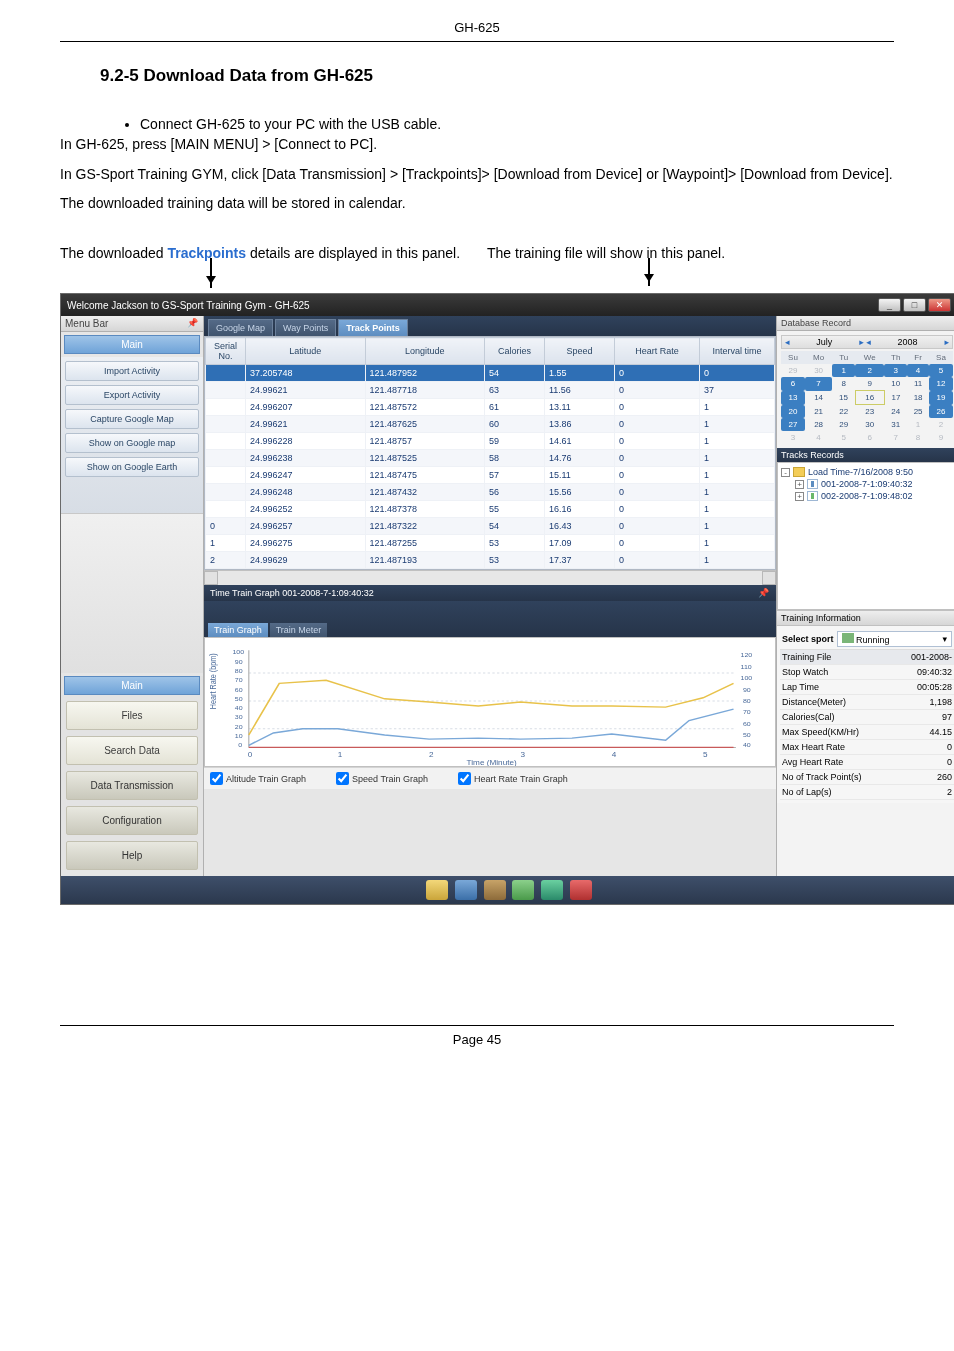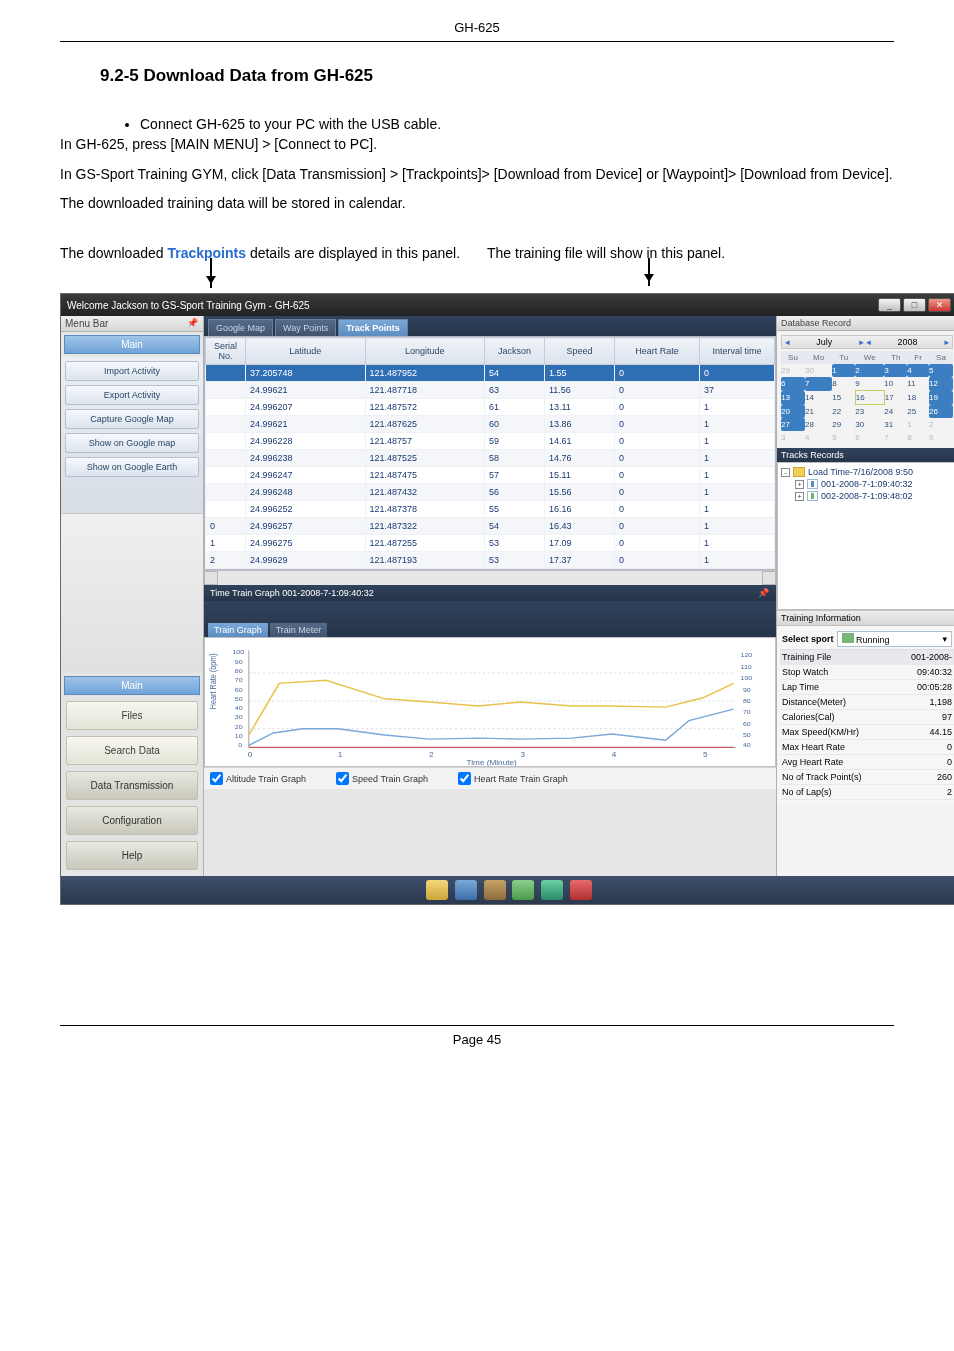--- a/index.html
+++ b/index.html
@@ -71,21 +71,21 @@
   .chk-row label { display: flex; align-items: center; gap: 3px; }
 
   
   .rightpanel { width: 181px; border-left: 1px solid #b0b0b0; background: #f3f3f3; display: flex; flex-direction: column; }
   .rp-head { background: linear-gradient(#eee,#d6d6d6); padding: 2px 4px; border-bottom: 1px solid #b0b0b0; color: #444; font-size: 9px; }
   .calendar { padding: 4px; }
   .cal-head { display: flex; justify-content: space-between; align-items: center; background: linear-gradient(#f0f0f0,#dedede); padding: 1px 3px; font-size: 9px; border: 1px solid #c8c8c8; }
   .cal-head span.nav { color: #2b6dc2; cursor: default; }
   table.cal { width: 100%; border-collapse: collapse; font-size: 8px; margin-top: 2px; }
   table.cal th { background: #e6eaf0; color: #636c7a; padding: 2px 0; font-weight: normal; }
-  table.cal td { padding: 2px 0; color: #31507a; }
+  table.cal td { text-align: center; padding: 2px 0; color: #31507a; }
   table.cal td.gray { color: #b5bac2; }
   table.cal td.sel { background: #3b7fc2; color: #fff; border-radius: 2px; }
   table.cal td.here { border: 1px solid #cc6; }
 
   .tracks-head { background: linear-gradient(#30425c,#263449); color: #fff; padding: 2px 4px; font-size: 9px; }
   .tree { background: #fff; border: 1px solid #c0c0c0; padding: 3px; font-size: 9px; color: #1a3b72; height: 148px; }
   .tree .node { display: flex; align-items: center; gap: 3px; padding: 1px 0; }
   .tree .child { margin-left: 14px; }
   .fld { width: 12px; height: 10px; background: #f3cd58; border: 1px solid #caa636; display: inline-block; }
   .file { width: 11px; height: 10px; background: #fff; border: 1px solid #9eb7d4; display: inline-block; position: relative; }
@@ -185,21 +185,21 @@
                 <col style="width:60px">
                 <col style="width:70px">
                 <col style="width:85px">
                 <col style="width:75px">
               </colgroup>
             <thead>
                 <tr>
               <th>Serial No.</th>
               <th>Latitude</th>
               <th>Longitude</th>
-              <th>Jackson</th>
+              <th>Calories</th>
               <th>Speed</th>
               <th>Heart Rate</th>
               <th>Interval time</th>
             </tr>
               </thead>
             <tbody id="grid-body">
                 <tr class="hl">
                   <td></td>
                   <td>37.205748</td>
                   <td>121.487952</td>

